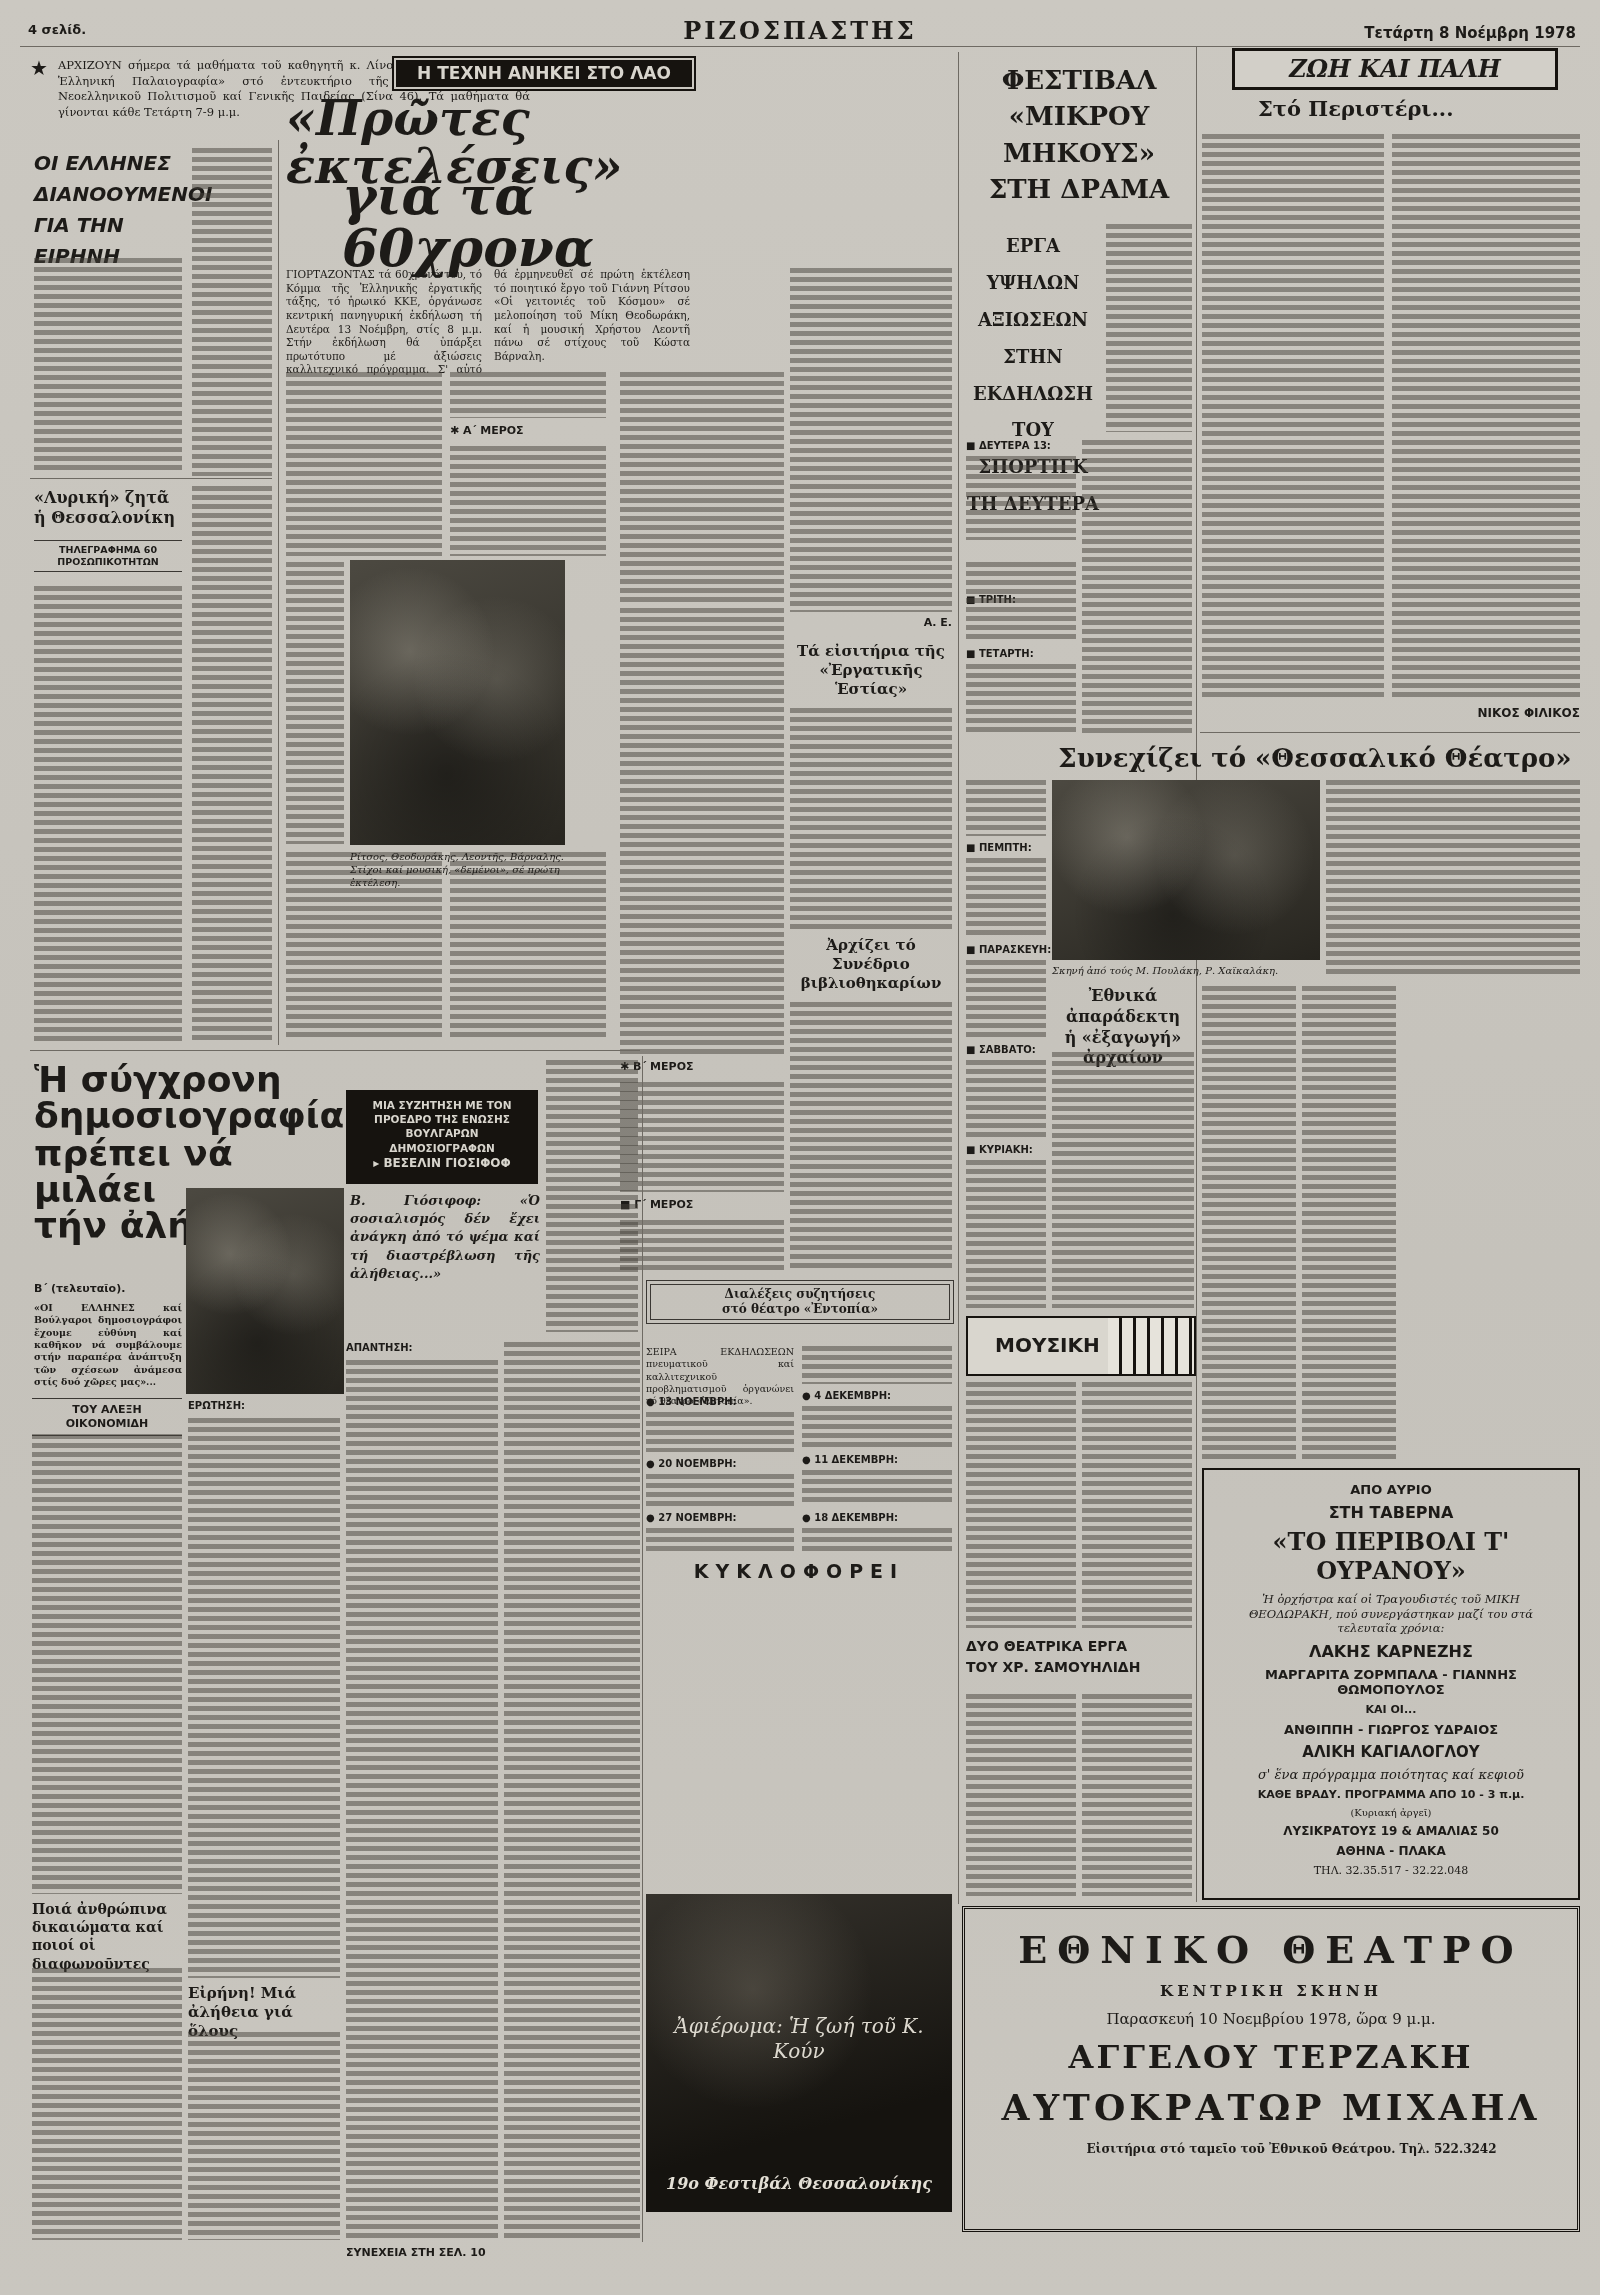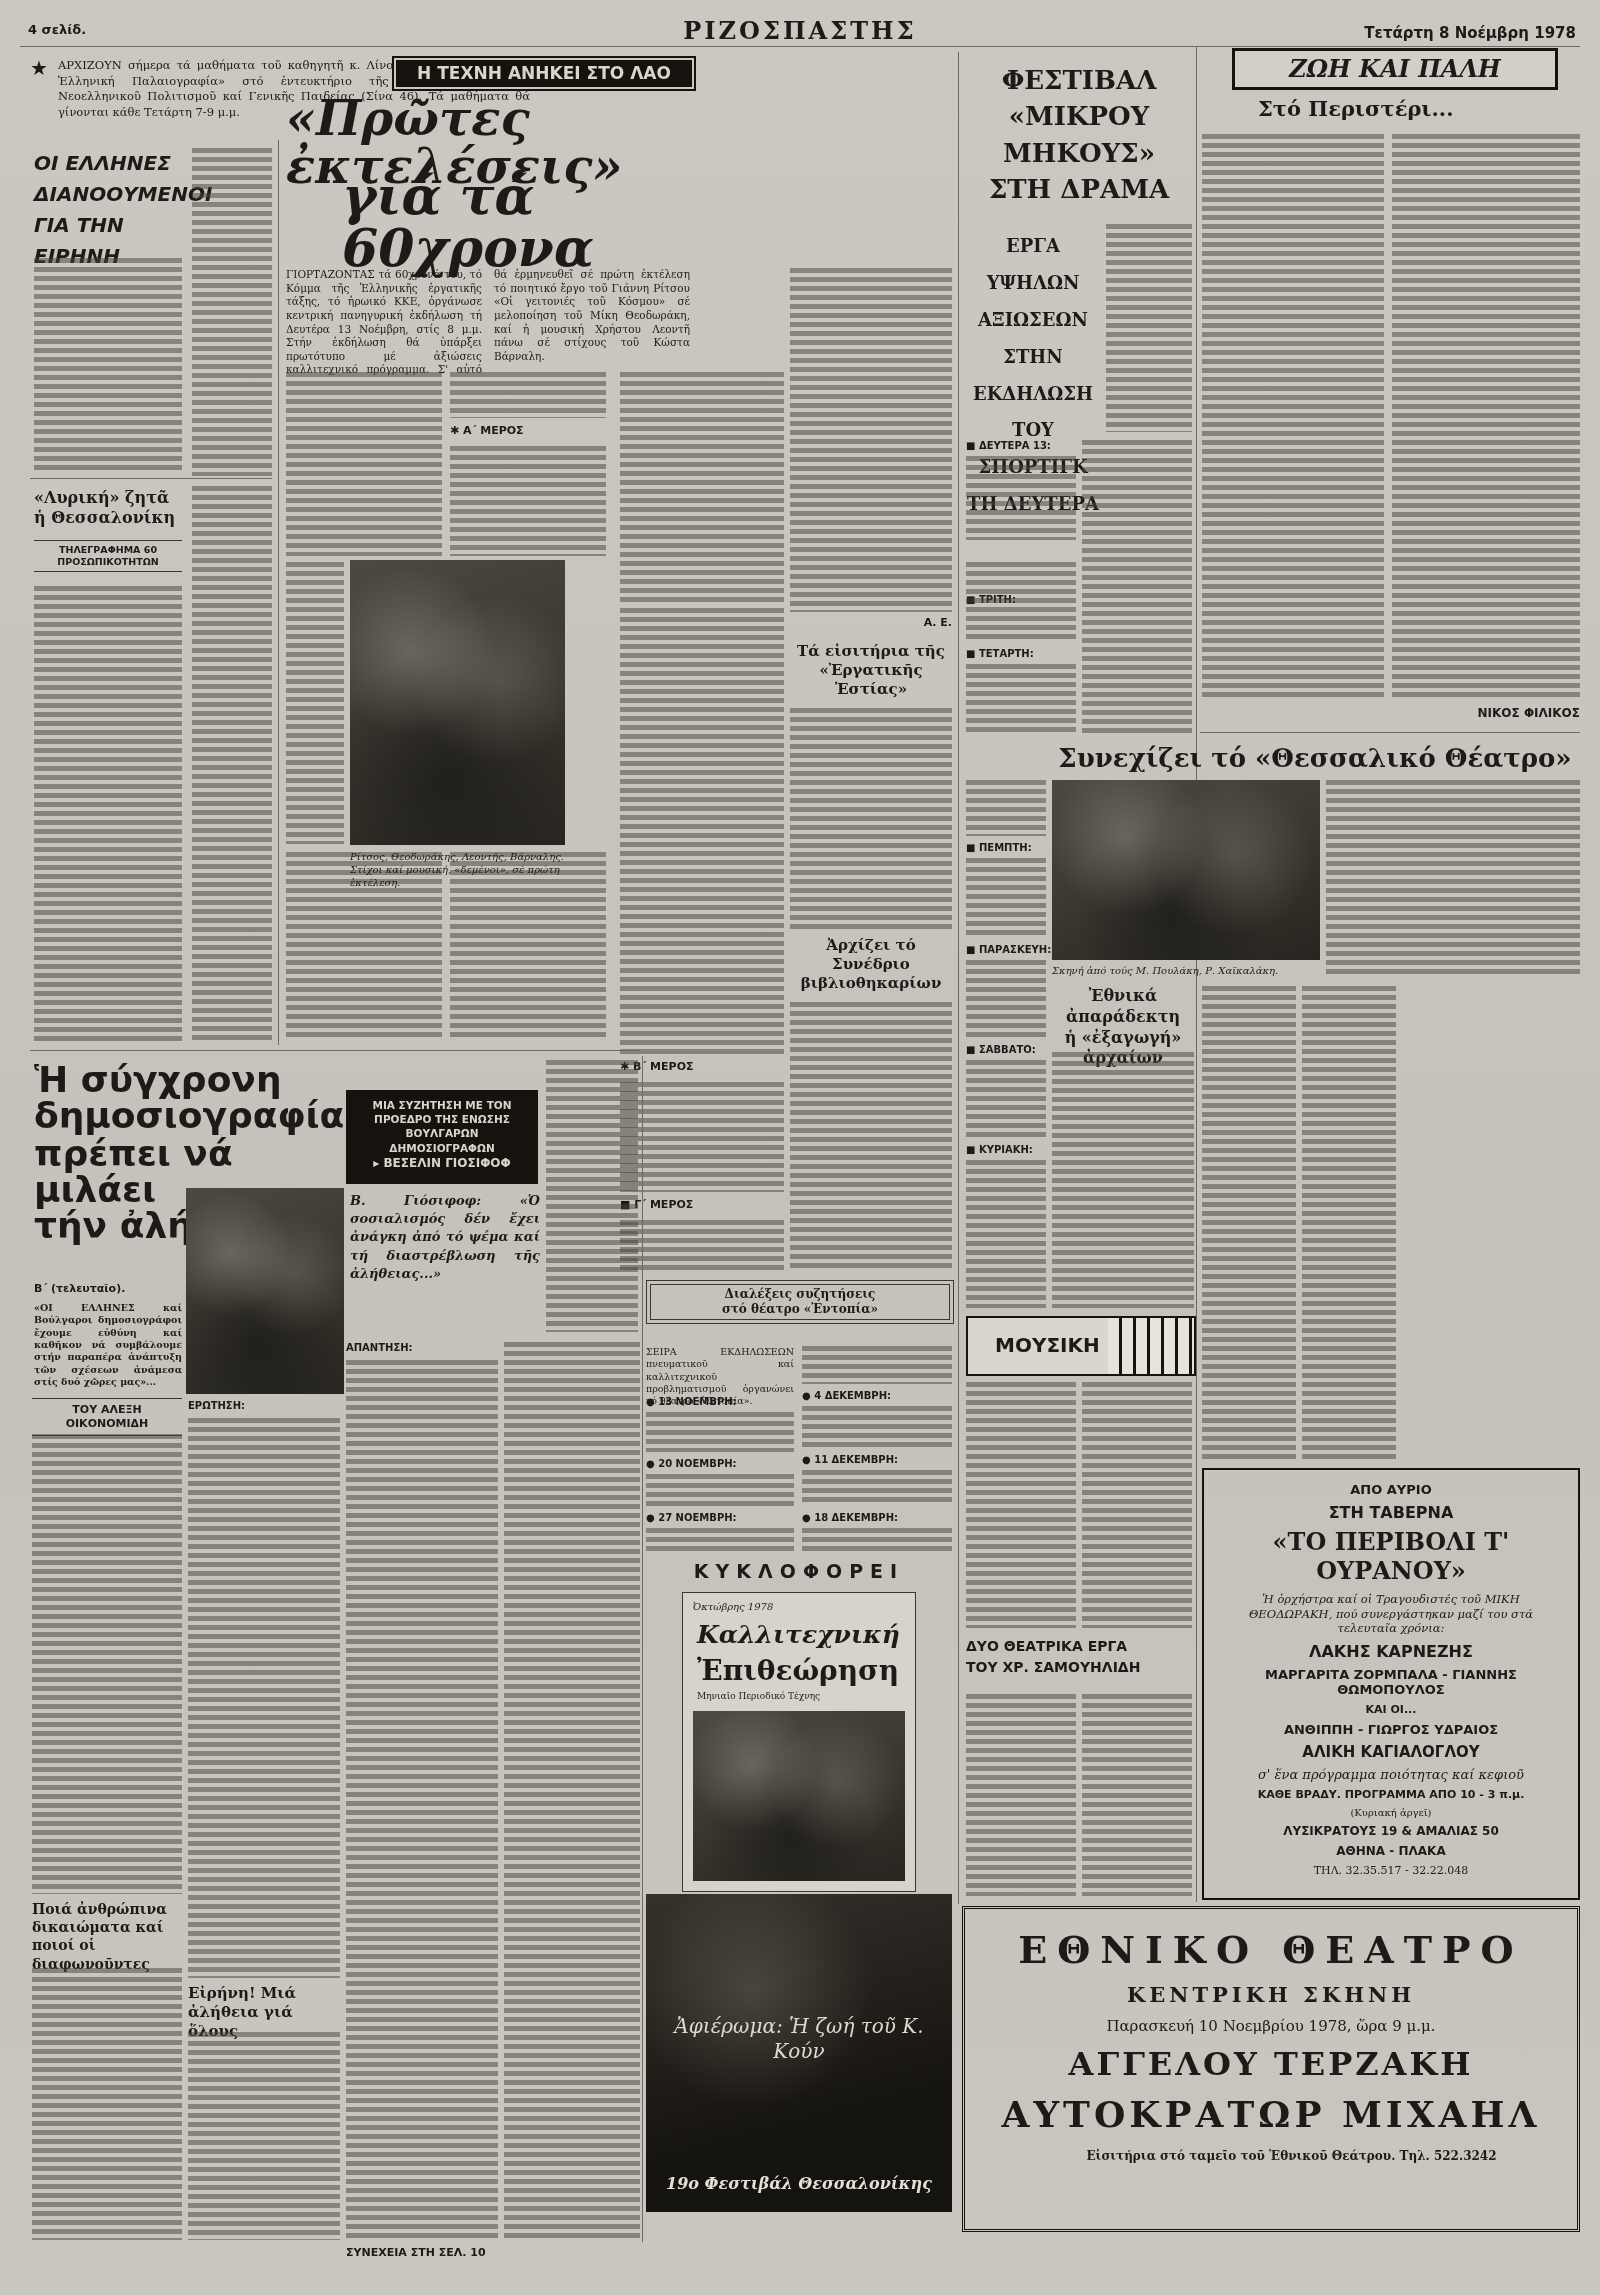--- a/index.html
+++ b/index.html
@@ -131,27 +131,20 @@
   <div class="faux" style="left:646px;top:1528px;width:148px;height:26px;"></div>
   <div class="faux" style="left:802px;top:1346px;width:150px;height:38px;"></div>
   <div class="daylabel" style="left:802px;top:1390px;">● 4 ΔΕΚΕΜΒΡΗ:</div>
   <div class="faux" style="left:802px;top:1406px;width:150px;height:42px;"></div>
   <div class="daylabel" style="left:802px;top:1454px;">● 11 ΔΕΚΕΜΒΡΗ:</div>
   <div class="faux" style="left:802px;top:1470px;width:150px;height:36px;"></div>
   <div class="daylabel" style="left:802px;top:1512px;">● 18 ΔΕΚΕΜΒΡΗ:</div>
   <div class="faux" style="left:802px;top:1528px;width:150px;height:26px;"></div>
 
   <div class="t sans b c" style="left:646px;top:1560px;width:306px;font-size:19px;letter-spacing:7px;">ΚΥΚΛΟΦΟΡΕΙ</div>
-  <div style="position:absolute;left:682px;top:1592px;width:232px;height:298px;background:#d6d3cb;border:1px solid #3a3733;">
-    <div class="t i" style="left:10px;top:8px;font-size:10px;">Ὀκτώβρης 1978</div>
-    <div class="t i b" style="left:14px;top:26px;width:204px;font-size:25px;">Καλλιτεχνική</div>
-    <div class="t b" style="left:14px;top:60px;width:204px;font-size:28px;">Ἐπιθεώρηση</div>
-    <div class="t" style="left:14px;top:98px;width:204px;font-size:9px;">Μηνιαῖο Περιοδικό Τέχνης</div>
-    <div class="photo" style="left:10px;top:118px;width:212px;height:170px;"></div>
-  </div>
 
   <div class="photo" style="left:646px;top:1894px;width:306px;height:318px;background:radial-gradient(circle at 35% 30%,rgba(210,200,180,.2),transparent 40%),linear-gradient(165deg,#35322c,#15130f 70%);">
     <div class="t i c" style="left:20px;top:120px;width:266px;font-size:20px;color:#ddd9cf;">Ἀφιέρωμα: Ἡ ζωή τοῦ Κ. Κούν</div>
     <div class="t i b c" style="left:20px;top:280px;width:266px;font-size:16px;color:#e4e0d6;">19ο Φεστιβάλ Θεσσαλονίκης</div>
   </div>
 
   <div class="rule-v" style="left:958px;top:52px;height:1852px;"></div>
 
   <div class="t b c prelines" style="left:966px;top:62px;width:226px;font-size:26px;line-height:1.4;">ΦΕΣΤΙΒΑΛ
 «ΜΙΚΡΟΥ
@@ -228,20 +221,20 @@
     <div class="i" style="font-size:13px;">σ' ἕνα πρόγραμμα ποιότητας καί κεφιοῦ</div>
     <div class="sans b" style="font-size:11px;">ΚΑΘΕ ΒΡΑΔΥ. ΠΡΟΓΡΑΜΜΑ ΑΠΟ 10 - 3 π.μ.</div>
     <div style="font-size:10px;">(Κυριακή ἀργεῖ)</div>
     <div class="sans b" style="font-size:12px;">ΛΥΣΙΚΡΑΤΟΥΣ 19 &amp; ΑΜΑΛΙΑΣ 50</div>
     <div class="sans b" style="font-size:12px;">ΑΘΗΝΑ - ΠΛΑΚΑ</div>
     <div style="font-size:11px;">ΤΗΛ. 32.35.517 - 32.22.048</div>
   </div>
 
   <div class="stack" style="position:absolute;left:962px;top:1906px;width:618px;height:326px;border:3px double #16130f;box-sizing:border-box;padding:18px 10px 12px;gap:10px;">
     <div class="b" style="font-size:38px;letter-spacing:10px;">ΕΘΝΙΚΟ ΘΕΑΤΡΟ</div>
-    <div class="b" style="font-size:21px;letter-spacing:4px;">ΚΕΝΤΡΙΚΗ ΣΚΗΝΗ</div>
+    <div class="b" style="font-size:15px;letter-spacing:4px;">ΚΕΝΤΡΙΚΗ ΣΚΗΝΗ</div>
     <div style="font-size:15px;">Παρασκευή 10 Νοεμβρίου 1978, ὥρα 9 μ.μ.</div>
     <div class="b" style="font-size:32px;letter-spacing:3px;">ΑΓΓΕΛΟΥ ΤΕΡΖΑΚΗ</div>
     <div class="b" style="font-size:36px;letter-spacing:4px;">ΑΥΤΟΚΡΑΤΩΡ ΜΙΧΑΗΛ</div>
     <div class="b" style="font-size:12px;margin-top:4px;margin-left:41px;">Εἰσιτήρια στό ταμεῖο τοῦ Ἐθνικοῦ Θεάτρου. Τηλ. 522.3242</div>
   </div>
 
 </div>
 
 </body></html>

